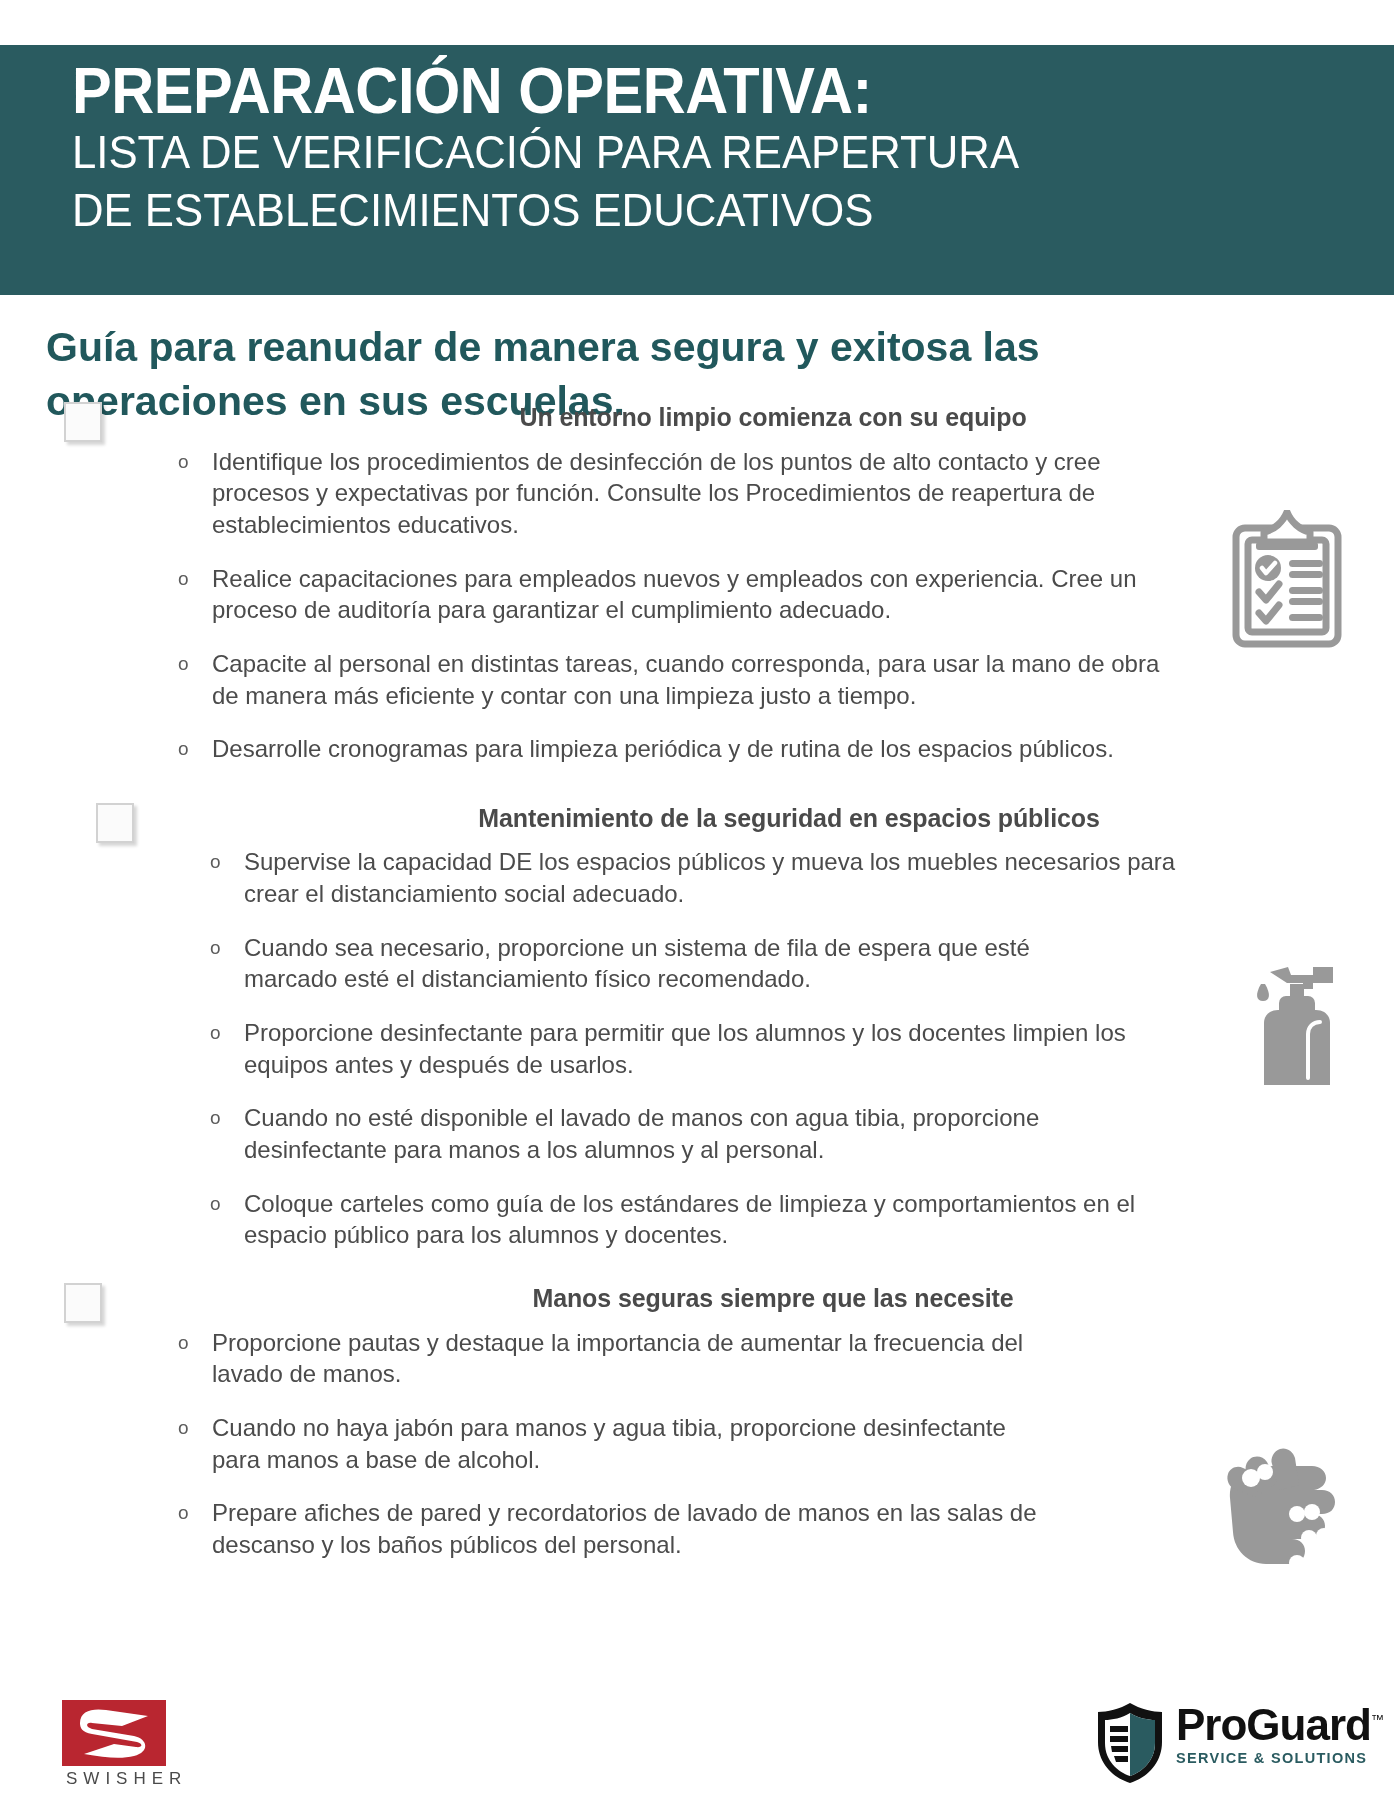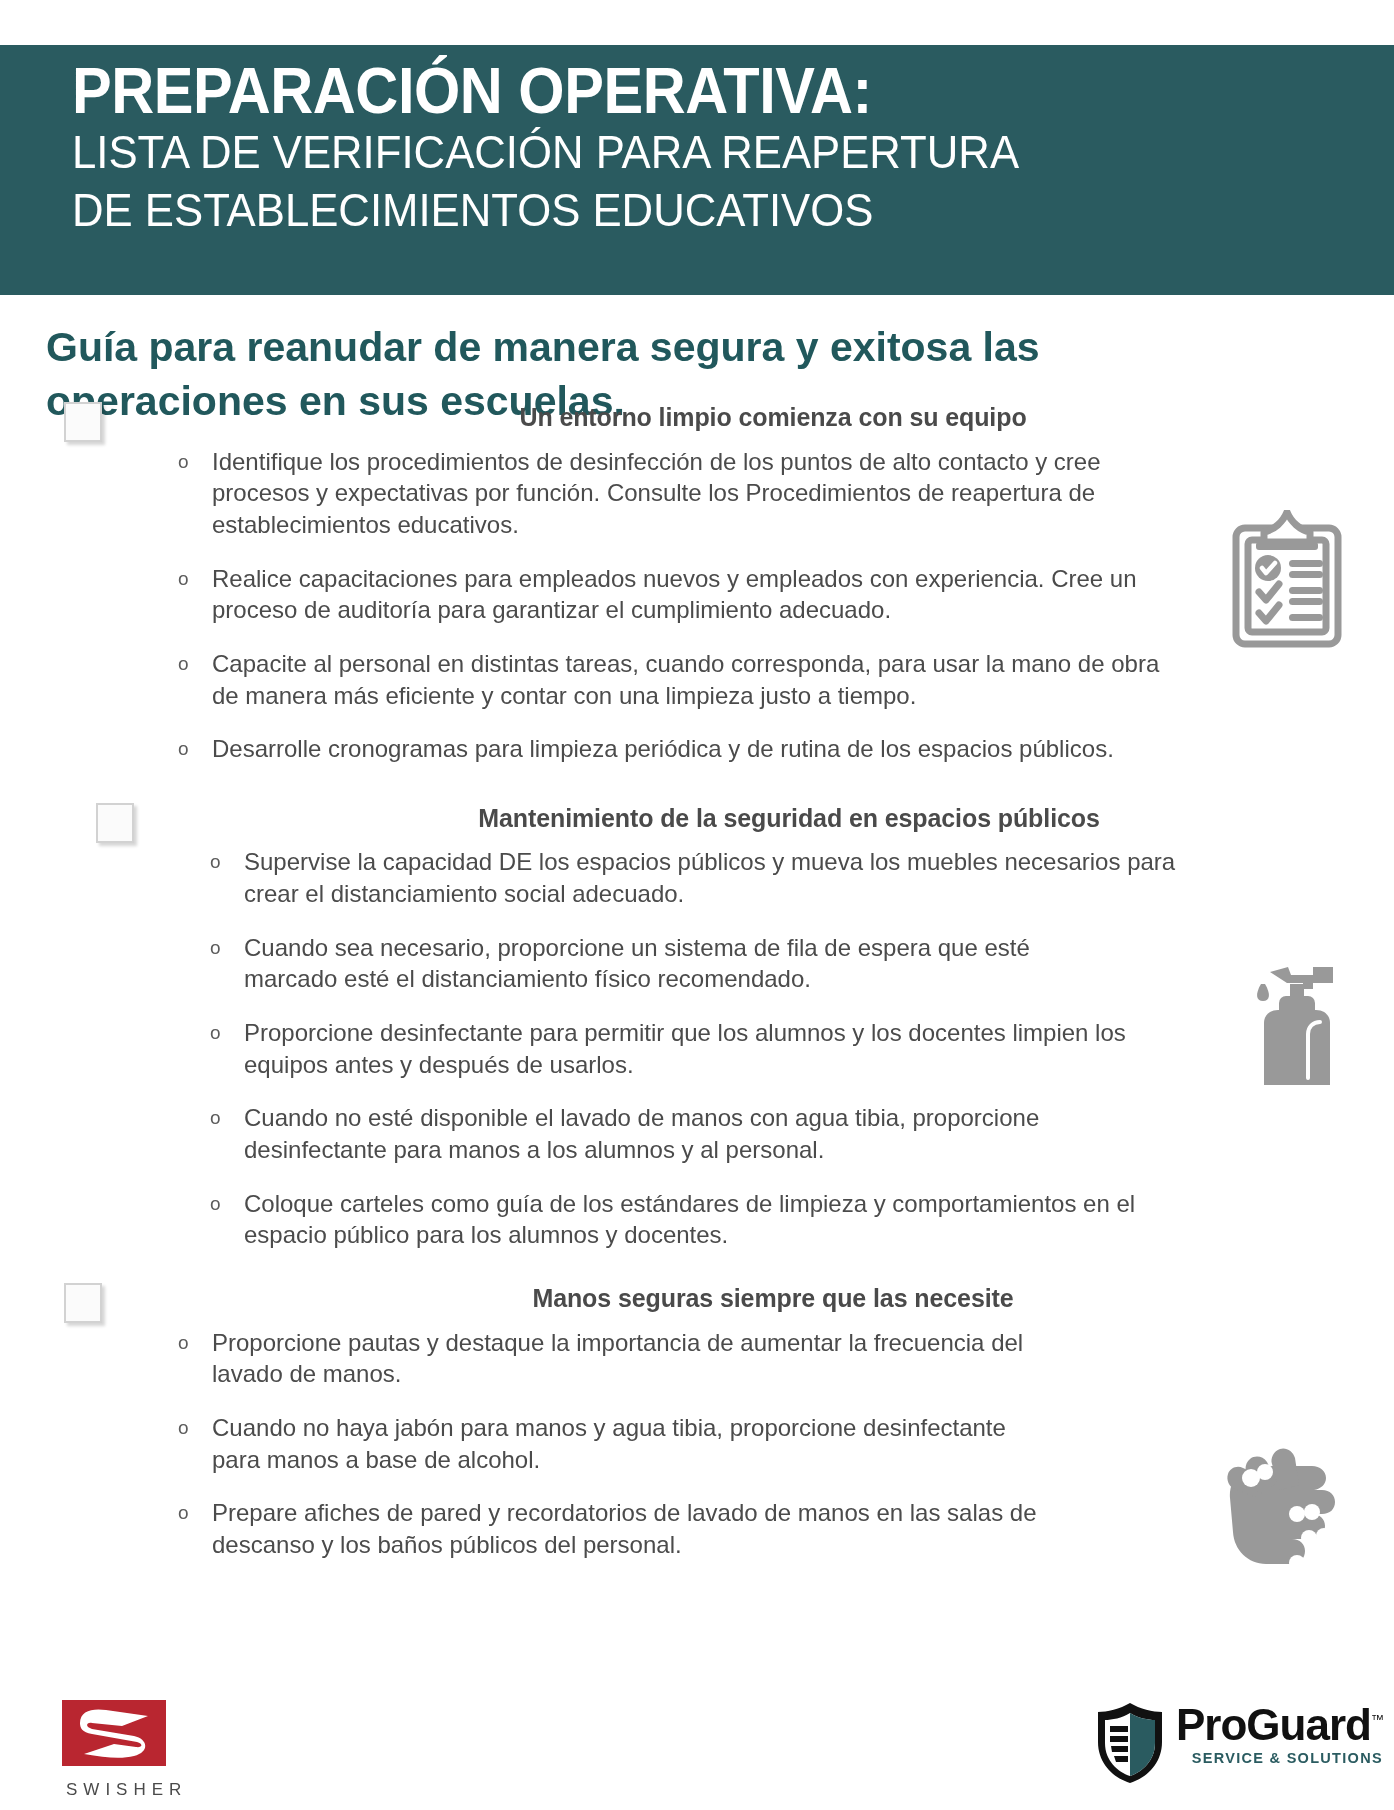--- a/index.html
+++ b/index.html
@@ -139,21 +139,21 @@
   }
   #swisher-mark {
     width: 104px;
     height: 66px;
     background: #b92630;
     position: relative;
     overflow: hidden;
   }
   #swisher-mark svg { display: block; }
   #swisher-word {
-    margin-top: 14px;
+    margin-top: 3px;
     font-size: 17px;
     letter-spacing: 6px;
     color: #4a4a4a;
     font-weight: normal;
     margin-left: 4px;
   }
 
   #proguard-logo {
     position: absolute;
     left: 1094px;
@@ -177,21 +177,20 @@
     font-size: 13px;
     vertical-align: super;
     font-weight: normal;
   }
   #proguard-tagline {
     font-size: 14.5px;
     font-weight: bold;
     letter-spacing: 1.3px;
     color: #2a5b60;
     margin-top: 4px;
-    text-align: right;
   }
 </style>
 </head>
 <body>
 
 <div id="header-banner">
   <div id="header-title">PREPARACIÓN OPERATIVA:</div>
   <div class="header-sub-line">LISTA DE VERIFICACIÓN PARA REAPERTURA</div>
   <div class="header-sub-line">DE ESTABLECIMIENTOS EDUCATIVOS</div>
 </div>

